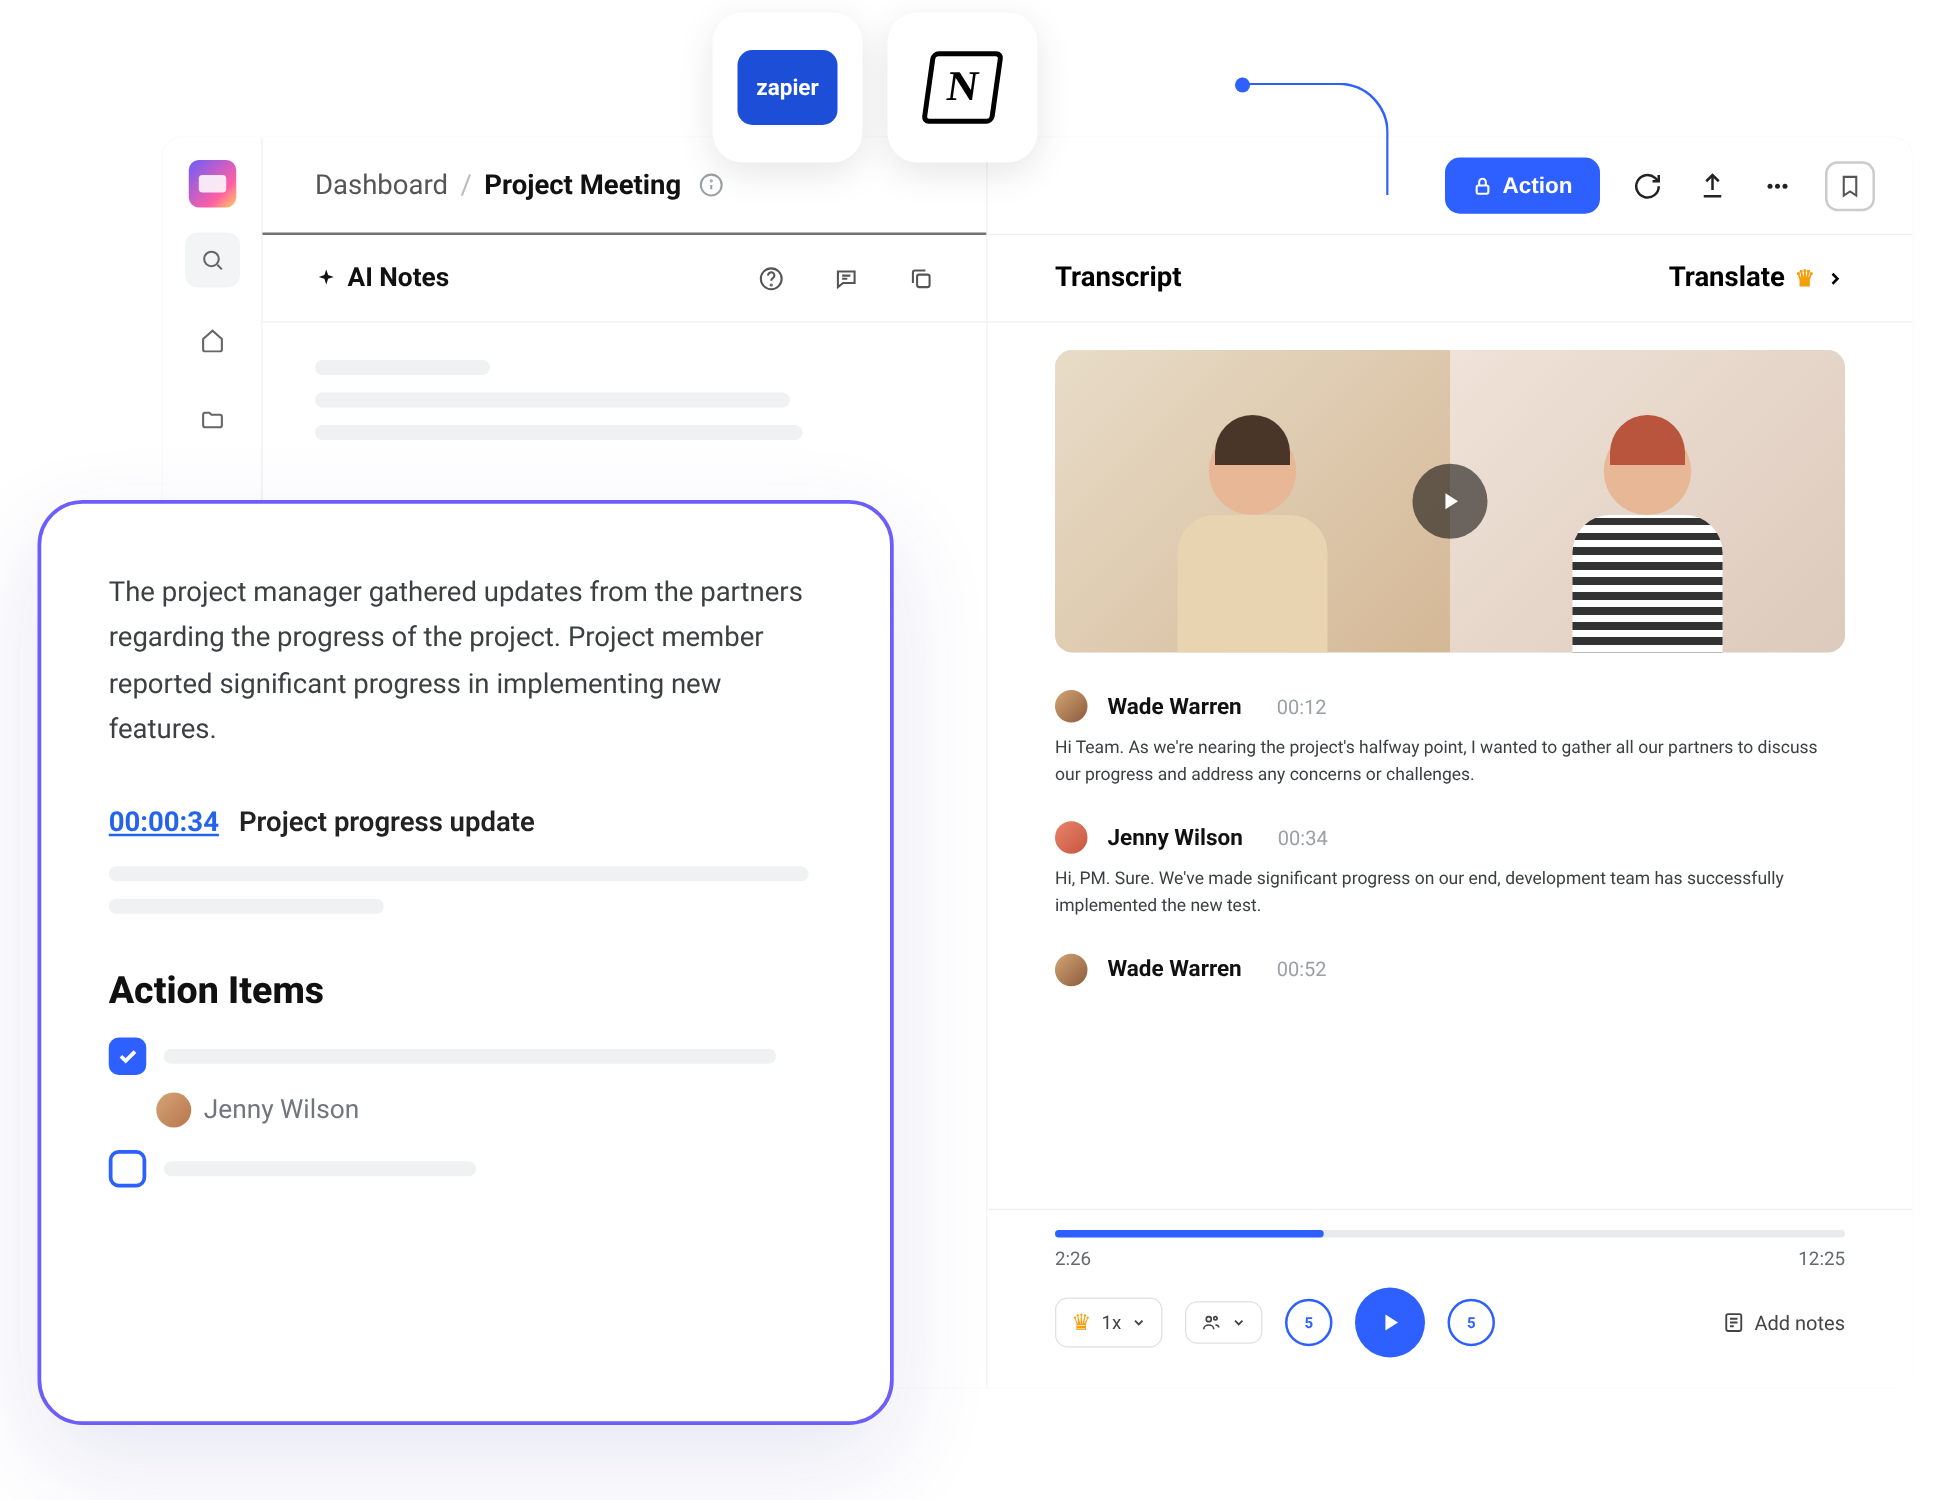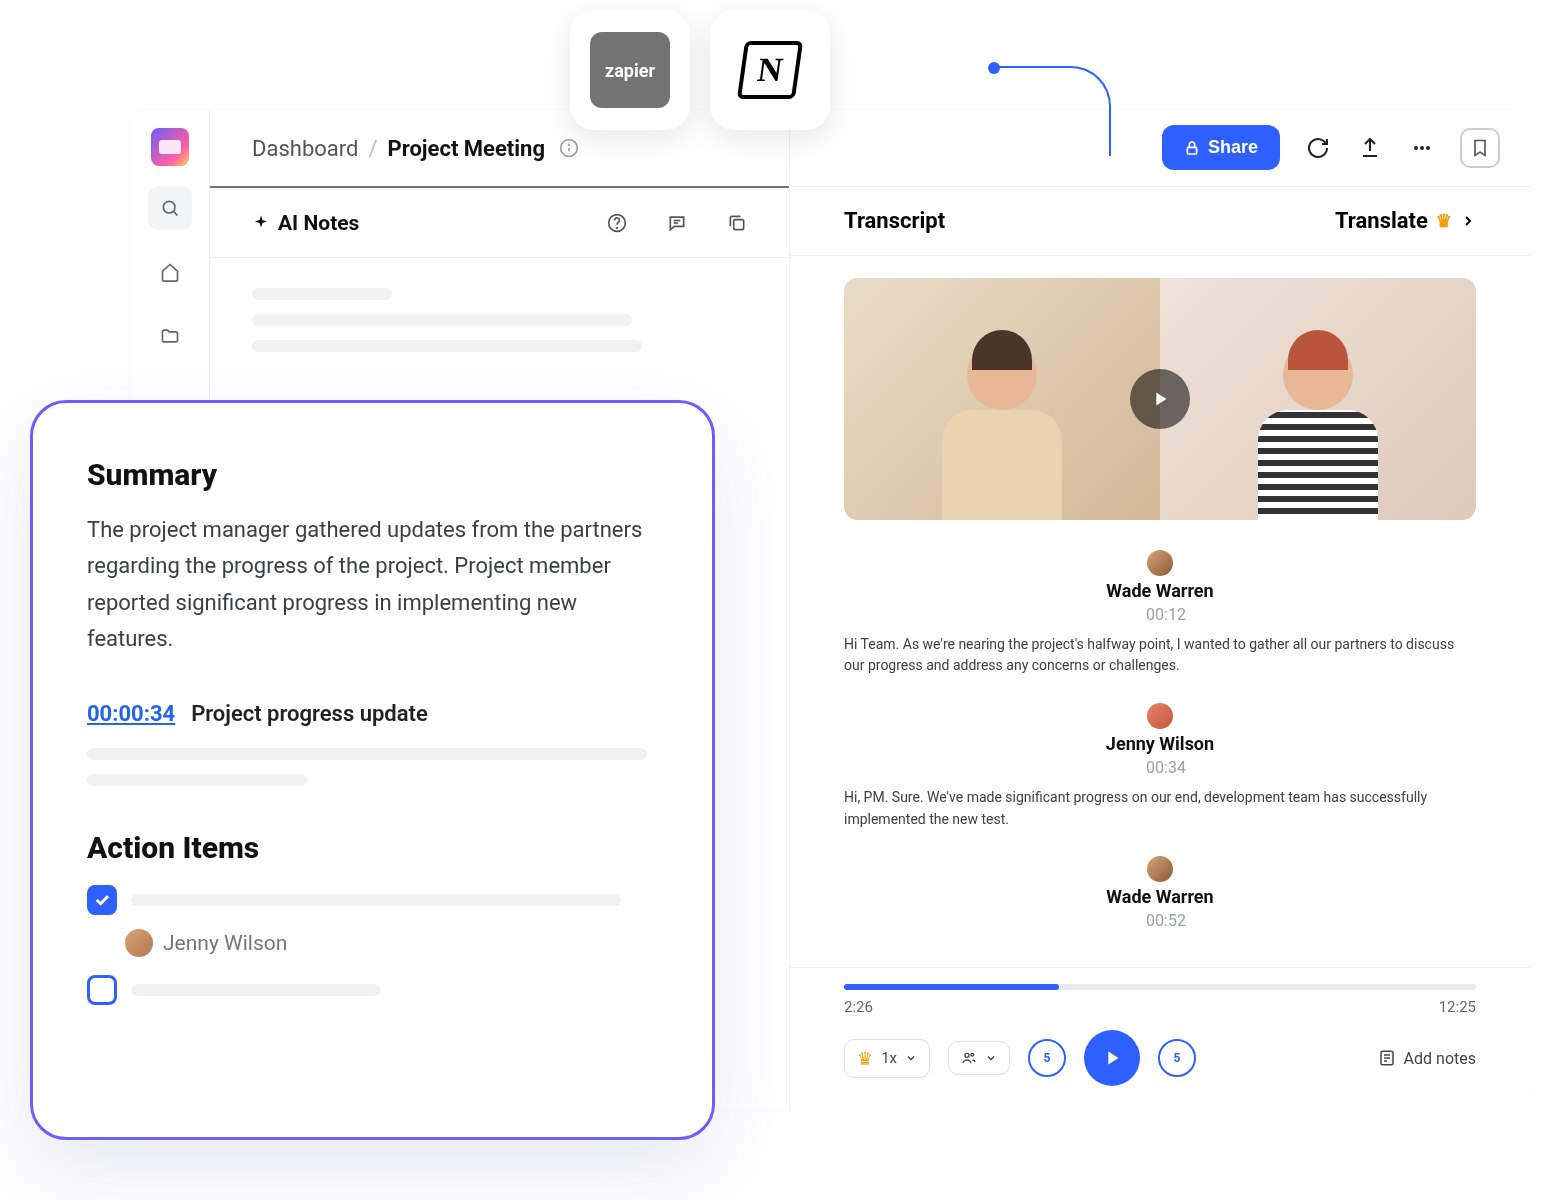--- a/index.html
+++ b/index.html
@@ -3,21 +3,21 @@
 <meta charset="utf-8">
 <style>
 * { box-sizing: border-box; margin: 0; padding: 0; }
 body { font-family: -apple-system, BlinkMacSystemFont, 'Segoe UI', Roboto, sans-serif; background: #fff; width: 1552px; height: 1200px; position: relative; overflow: hidden; }
 
 
 .integrations { position: absolute; top: 10px; left: 570px; display: flex; gap: 20px; z-index: 10; }
 .integration-card { width: 120px; height: 120px; background: #fff; border-radius: 24px; display: flex; align-items: center; justify-content: center; box-shadow: 0 8px 30px rgba(0,0,0,0.1); }
 .badge-salesforce { width: 70px; height: 50px; background: #0d9dda; border-radius: 35px / 25px; position: relative; display:flex;align-items:center;justify-content:center;color:#fff;font-size:11px;font-style:italic;font-weight:600;}
 .badge-salesforce::before, .badge-salesforce::after { content:''; position:absolute; background:#0d9dda; border-radius:50%; }
-.badge-zapier { width: 80px; height: 76px; background: #737373; border-radius: 12px; display:flex;align-items:center;justify-content:center;color:#fff;font-weight:700;font-size:18px; }
+.badge-zapier { width: 80px; height: 60px; background: #1d4ed8; border-radius: 12px; display:flex;align-items:center;justify-content:center;color:#fff;font-weight:700;font-size:18px; }
 .badge-notion { width: 58px; height: 58px; border: 4px solid #000; border-radius: 6px; transform: skewX(-8deg); display:flex;align-items:center;justify-content:center;font-family:serif;font-weight:900;font-size:34px; }
 
 
 .connector-dot { position:absolute; top: 62px; left: 988px; width:12px; height:12px; border-radius:50%; background:#2d60ff; z-index:9; }
 .connector { position:absolute; top: 66px; left: 996px; width: 115px; height: 90px; border-top: 2px solid #2d60ff; border-right: 2px solid #2d60ff; border-top-right-radius: 40px; z-index:8; }
 
 .app { position: absolute; top: 110px; left: 130px; width: 1400px; height: 1000px; background:#fff; border-radius: 16px; display: flex; box-shadow: 0 0 0 1px rgba(0,0,0,0.02); }
 
 
 .sidebar { width: 80px; border-right: 1px solid #f0f0f0; display:flex; flex-direction:column; align-items:center; padding-top: 18px; gap: 20px; }
@@ -70,21 +70,21 @@
 .video { width: 100%; height: 242px; border-radius: 14px; background:#ddd; display:flex; position:relative; overflow:hidden; margin-bottom: 30px; }
 .video-left { flex:1; background: linear-gradient(135deg,#e8dcc8,#d4b896); position:relative; }
 .video-right { flex:1; background: linear-gradient(135deg,#f0e2d8,#dccabb); position:relative; }
 .person { position:absolute; bottom:0; left:50%; transform:translateX(-50%); width:140px; height:180px; }
 .person .head { width:70px;height:70px;border-radius:50%;background:#e8b896;margin:0 auto;position:relative; }
 .person .hair { position:absolute; top:-10px;left:5px;right:5px;height:40px;border-radius:40px 40px 0 0; }
 .person .body { width:120px;height:110px;border-radius:30px 30px 0 0;margin:0 auto; }
 .play-btn { position:absolute; top:50%; left:50%; transform:translate(-50%,-50%); width:60px;height:60px;border-radius:50%;background:rgba(0,0,0,0.55);display:flex;align-items:center;justify-content:center;color:#fff;font-size:22px; }
 
 .t-entry { margin-bottom: 26px; }
-.t-head { display:flex; align-items:center; gap:4px; margin-bottom: 10px; flex-direction: column; }
+.t-head { display:flex; align-items:center; gap:16px; margin-bottom: 10px; }
 .t-avatar { width:26px;height:26px;border-radius:50%; }
 .t-avatar.a { background: linear-gradient(135deg,#d4a574,#8b5a3c); }
 .t-avatar.b { background: linear-gradient(135deg,#e8846b,#c7553e); }
 .t-speaker { font-weight:700; font-size:18px; color:#111; }
 .t-time { color:#9aa0a6; font-size:16px; margin-left:12px; }
 .t-text { font-size:14px; line-height:1.55; color:#3c4043; }
 
 
 .player { border-top:1px solid #f0f0f0; padding: 16px 54px 24px; margin-top:auto; background:#fff; }
 .progress-bar { width:100%; height:6px; background:#e8eaed; border-radius:3px; position:relative; margin-bottom:8px; }
@@ -184,21 +184,21 @@
     </div>
   </div>
 
   <div class="right">
     <div class="right-header">
       <button class="share-btn">
         <svg width="16" height="16" viewBox="0 0 24 24" fill="none" stroke="currentColor" stroke-width="2.5">
             <rect x="5" y="11" width="14" height="10" rx="2"></rect>
             <path d="M8 11V7a4 4 0 018 0v4"></path>
           </svg>
-        <span>Share</span>
+        <span>Action</span>
       </button>
       <span class="hdr-icon">
           <svg width="24" height="24" viewBox="0 0 24 24" fill="none" stroke="currentColor" stroke-width="2">
             <path d="M21 12a9 9 0 11-3-6.7L21 8"></path>
             <path d="M21 3v5h-5"></path>
           </svg>
         </span>
       <span class="hdr-icon">
           <svg width="24" height="24" viewBox="0 0 24 24" fill="none" stroke="currentColor" stroke-width="2">
             <path d="M12 3v12"></path>
@@ -325,21 +325,20 @@
               <line x1="8" y1="16" x2="12" y2="16"></line>
             </svg>
           <span>Add notes</span>
         </div>
       </div>
     </div>
   </div>
 </div>
 
 <div class="summary-card">
-  <h2>Summary</h2>
   <p class="summary-text">The project manager gathered updates from the partners regarding the progress of the project. Project member reported significant progress in implementing new features.</p>
 
   <div class="chapter-row">
     <span class="chapter-ts">00:00:34</span>
     <span class="chapter-title">Project progress update</span>
   </div>
   <div class="skel" style="width:560px"></div>
   <div class="skel" style="width:220px;margin-bottom:44px"></div>
 
   <h2>Action Items</h2>

